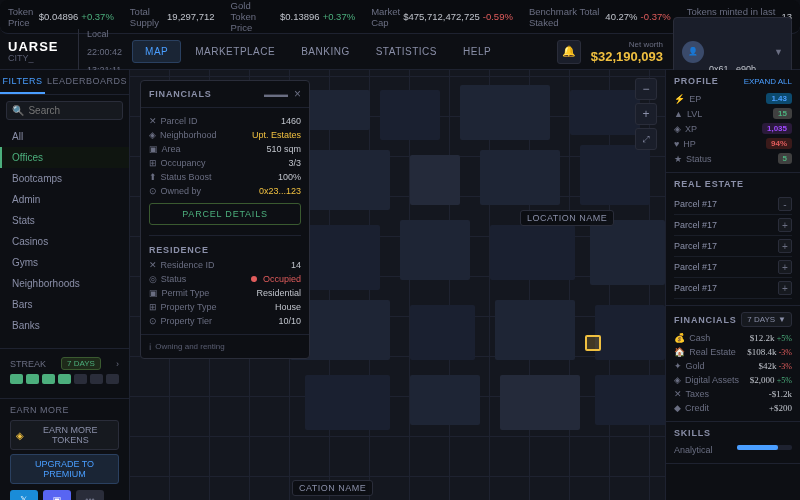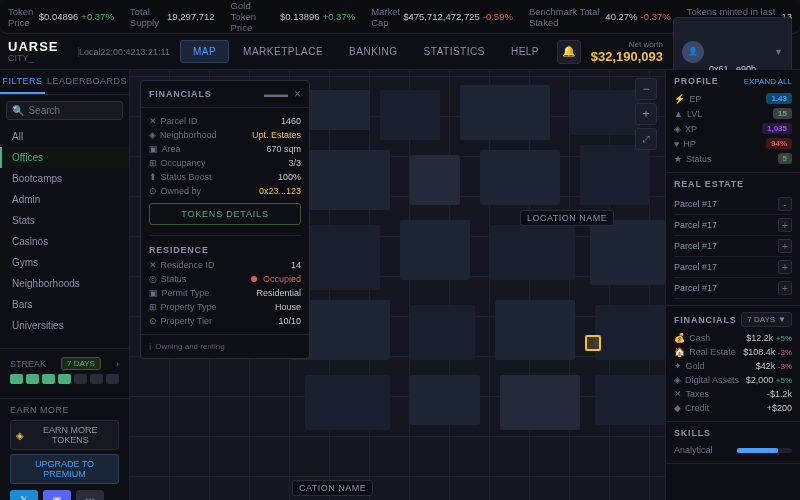--- a/index.html
+++ b/index.html
@@ -56,25 +56,27 @@
       color: #fff;
       line-height: 1;
       letter-spacing: 1px;
     }
     .logo-sub {
       font-size: 9px;
       color: #5a5e72;
     }
     .city-info {
       display: flex;
-      flex-direction: row;
+      flex-direction: column;
       font-size: 9px;
       color: #6a6e82;
       margin-right: 10px;
       border-left: 1px solid #2a2d3a;
+      padding-left: 8px;
+      gap: 8px;
     }
     .nav-tabs {
       display: flex;
       align-items: center;
       gap: 2px;
       flex: 1;
     }
     .nav-tab {
       padding: 5px 12px;
       font-size: 10px;
@@ -553,27 +555,26 @@
       padding: 2px 0;
     }
     .fin-label {
       display: flex;
       align-items: center;
       gap: 4px;
       font-size: 9px;
       color: #6a6e82;
     }
     .fin-icon { font-size: 9px; }
-    .fin-val { font-size: 9px; }
+    .fin-val { font-size: 9px; font-family: Liberation Serif, serif; }
     .fin-val .up { color: #4caf7d; font-size: 8px; }
     .fin-val .down { color: #e05c5c; font-size: 8px; }
 
     .skills-bar {
       display: flex;
-      align-items: center;
       gap: 4px;
       padding: 2px 0;
     }
     .skills-label { font-size: 9px; color: #6a6e82; flex: 1; }
     .skills-progress {
       width: 55px;
       height: 5px;
       background: #1e2230;
       border-radius: 2px;
     }
@@ -664,21 +665,21 @@
     </div>
     <div class="sidebar-item">All</div>
     <div class="sidebar-item active">Offices</div>
     <div class="sidebar-item">Bootcamps</div>
     <div class="sidebar-item">Admin</div>
     <div class="sidebar-item">Stats</div>
     <div class="sidebar-item">Casinos</div>
     <div class="sidebar-item">Gyms</div>
     <div class="sidebar-item">Neighborhoods</div>
     <div class="sidebar-item">Bars</div>
-    <div class="sidebar-item">Universities</div>
+    <div class="sidebar-item">Banks</div>
 
     <div style="flex:1;"></div>
 
     <div class="streak-section">
       <div class="streak-header">
         <span>STREAK</span>
         <span class="streak-badge">7 DAYS</span>
         <span style="color:#6a6e82;">›</span>
       </div>
       <div class="streak-dots">
@@ -765,21 +766,21 @@
               <span class="modal-row-icon">◈</span>
               <span>Neighborhood</span>
             </div>
           <div class="modal-row-val highlight">Upt. Estates</div>
         </div>
         <div class="modal-row">
           <div class="modal-row-label">
               <span class="modal-row-icon">▣</span>
               <span>Area</span>
             </div>
-          <div class="modal-row-val">670 sqm</div>
+          <div class="modal-row-val">510 sqm</div>
         </div>
         <div class="modal-row">
           <div class="modal-row-label">
               <span class="modal-row-icon">⊞</span>
               <span>Occupancy</span>
             </div>
           <div class="modal-row-val">3/3</div>
         </div>
         <div class="modal-row">
           <div class="modal-row-label">
@@ -788,21 +789,21 @@
             </div>
           <div class="modal-row-val">100%</div>
         </div>
         <div class="modal-row">
           <div class="modal-row-label">
               <span class="modal-row-icon">⊙</span>
               <span>Owned by</span>
             </div>
           <div class="modal-row-val highlight">0x23...123</div>
         </div>
-        <button class="parcel-details-btn">TOKENS DETAILS</button>
+        <button class="parcel-details-btn">PARCEL DETAILS</button>
         <hr class="modal-divider">
         <div class="modal-section-title">RESIDENCE</div>
         <div class="modal-row">
           <div class="modal-row-label">
               <span class="modal-row-icon">✕</span>
               <span>Residence ID</span>
             </div>
           <div class="modal-row-val">14</div>
         </div>
         <div class="modal-row">

